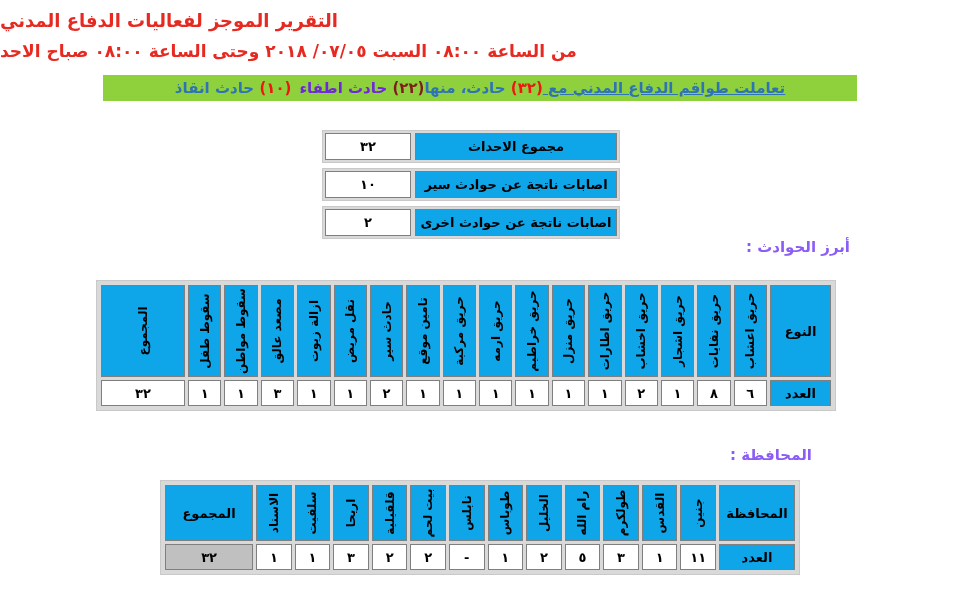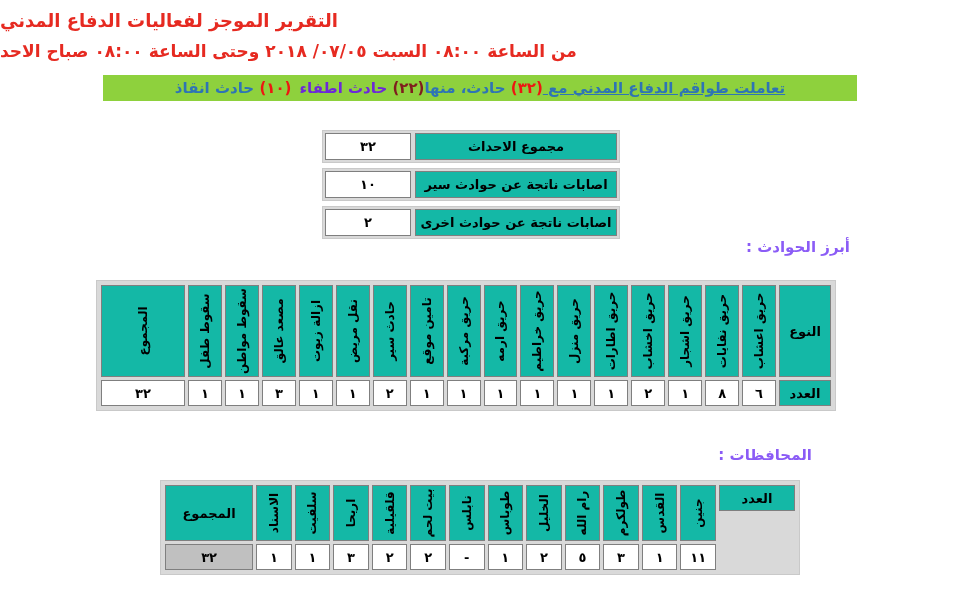--- a/index.html
+++ b/index.html
@@ -13,37 +13,37 @@
   .banner{position:absolute;top:75px;left:103px;width:754px;height:26px;background:#8ed13d;
           display:flex;align-items:center;justify-content:center;font-weight:bold;font-size:15px;}
   .banner span{white-space:pre;}
 
   .sec-heading{position:absolute;font-size:15px;font-weight:bold;color:#8b5cf6;}
   #h-incidents{top:238px;right:110px;}
   #h-gov{top:446px;right:148px;}
 
   .cell{display:flex;align-items:center;justify-content:center;font-weight:bold;font-size:13px;
         color:#000;border:1px solid #7f7f7f;box-sizing:border-box;overflow:hidden;}
-  .hdr{background:#14b8a6;}
+  .hdr{background:#0ea5e9;}
   .val{background:#ffffff;}
   .row2{height:26px;flex:0 0 26px;}
 
   .summary{position:absolute;top:130px;left:322px;width:298px;}
   .sum-row{display:flex;gap:4px;background:#d9d9d9;border:1px solid #c9c9c9;padding:2px;
            height:27px;margin-bottom:5px;box-sizing:content-box;}
   .sum-label{flex:1 1 auto;}
   .sum-value{flex:0 0 86px;}
 
   .col-table{position:absolute;display:flex;gap:3px;background:#d9d9d9;padding:4px;
              border:1px solid #c9c9c9;box-sizing:border-box;}
   #incidents-table{top:280px;left:96px;width:740px;}
   #gov-table{top:480px;left:160px;width:640px;}
   .tcol{display:flex;flex-direction:column;gap:3px;flex:1 1 0;min-width:0;}
   .tcol.fixed{flex:0 0 auto;}
-  #incidents-table .head-col{width:52px;}
+  #incidents-table .head-col{width:61px;}
   #incidents-table .total-col{width:84px;}
   #gov-table .head-col{width:76px;}
   #gov-table .total-col{width:88px;}
   #incidents-table .hdr-top{height:92px;flex:0 0 92px;}
   #gov-table .hdr-top{height:56px;flex:0 0 56px;}
   .vert{position:relative;}
   .vert span{position:absolute;top:50%;left:50%;transform:translate(-50%,-50%) rotate(-90deg);
              white-space:nowrap;font-weight:bold;font-size:12px;}
   #gov-table .total-col .val{background:#c0c0c0;}
 </style>
@@ -183,23 +183,24 @@
         <div class="cell val row2">١</div>
       </div>
       <div class="tcol fixed total-col">
         <div class="cell vert hdr hdr-top">
           <span>المجموع</span>
         </div>
         <div class="cell val row2">٣٢</div>
       </div>
     </div>
 
-  <div class="sec-heading" id="h-gov">المحافظات :</div>
+  <div class="sec-heading" id="h-gov">المحافظة :</div>
   <div class="col-table" id="gov-table">
       <div class="tcol fixed head-col">
+        <div class="cell hdr hdr-top">المحافظة</div>
         <div class="cell hdr row2">العدد</div>
       </div>
       <div class="tcol data-col">
         <div class="cell vert hdr hdr-top">
           <span>جنين</span>
         </div>
         <div class="cell val row2">١١</div>
       </div>
       <div class="tcol data-col">
         <div class="cell vert hdr hdr-top">

